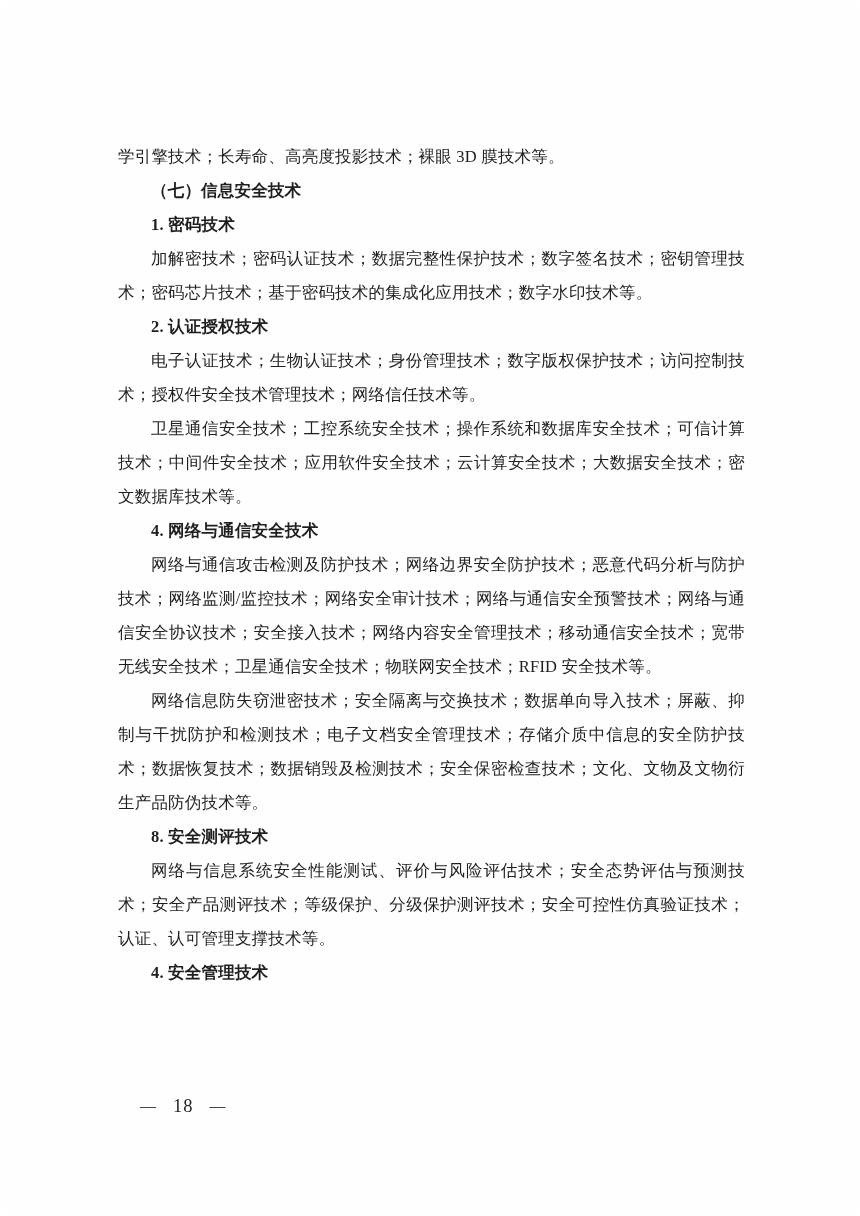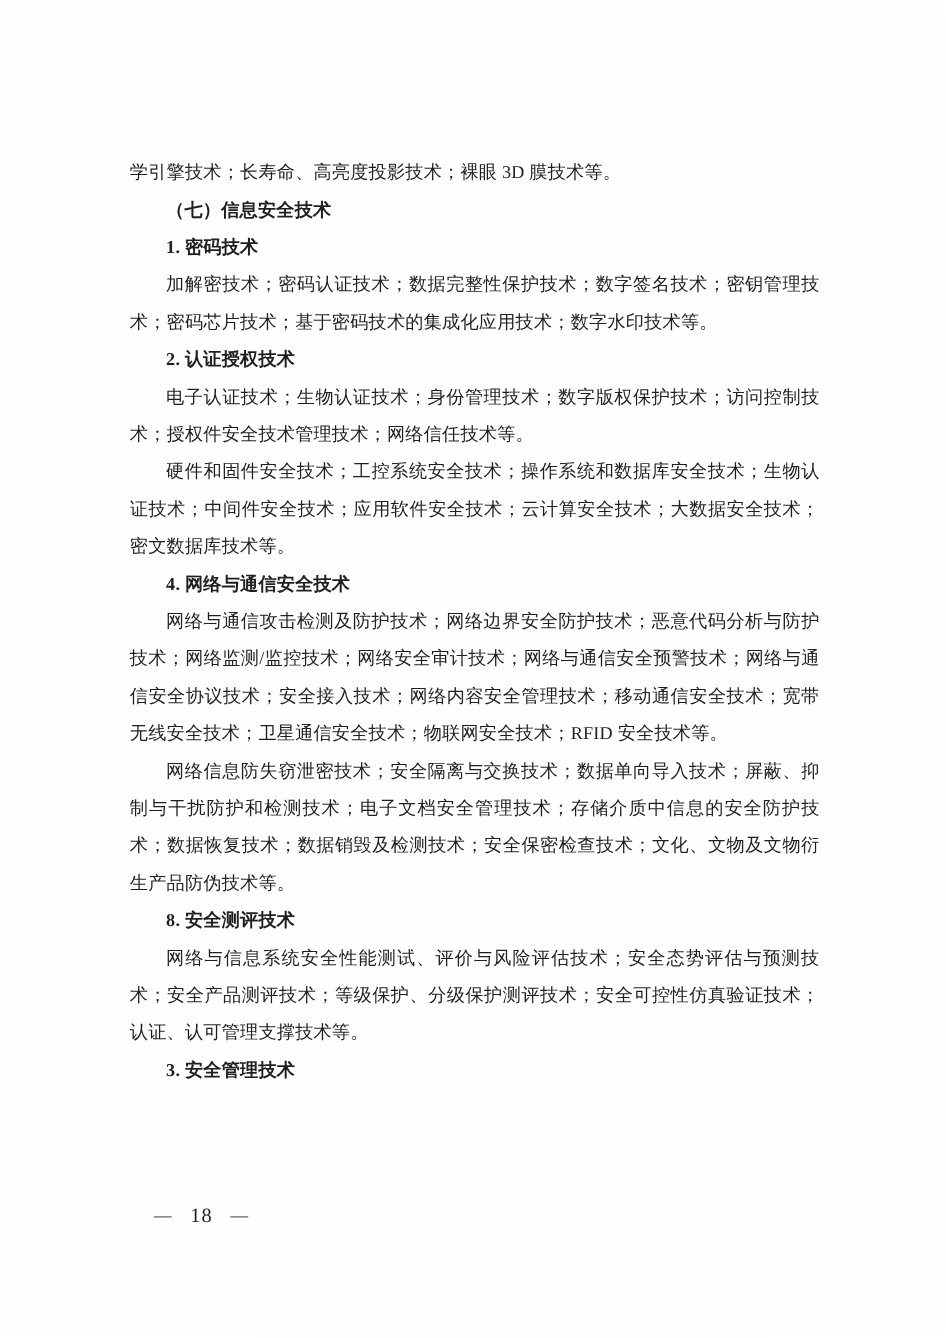--- a/index.html
+++ b/index.html
@@ -72,31 +72,31 @@
     <p class="para-continued">学引擎技术；长寿命、高亮度投影技术；裸眼 3D 膜技术等。</p>
 
     <p class="heading">（七）信息安全技术</p>
 
     <p class="heading">1. 密码技术</p>
     <p class="para">加解密技术；密码认证技术；数据完整性保护技术；数字签名技术；密钥管理技术；密码芯片技术；基于密码技术的集成化应用技术；数字水印技术等。</p>
 
     <p class="heading">2. 认证授权技术</p>
     <p class="para">电子认证技术；生物认证技术；身份管理技术；数字版权保护技术；访问控制技术；授权件安全技术管理技术；网络信任技术等。</p>
 
-    <p class="para">硬件和固件安全技术；工控系统安全技术；操作系统和数据库安全技术；生物认证技术；中间件安全技术；应用软件安全技术；云计算安全技术；大数据安全技术；密文数据库技术等。</p>
+    <p class="para">卫星通信安全技术；工控系统安全技术；操作系统和数据库安全技术；可信计算技术；中间件安全技术；应用软件安全技术；云计算安全技术；大数据安全技术；密文数据库技术等。</p>
 
     <p class="heading">4. 网络与通信安全技术</p>
     <p class="para">网络与通信攻击检测及防护技术；网络边界安全防护技术；恶意代码分析与防护技术；网络监测/监控技术；网络安全审计技术；网络与通信安全预警技术；网络与通信安全协议技术；安全接入技术；网络内容安全管理技术；移动通信安全技术；宽带无线安全技术；卫星通信安全技术；物联网安全技术；RFID 安全技术等。</p>
 
     <p class="para">网络信息防失窃泄密技术；安全隔离与交换技术；数据单向导入技术；屏蔽、抑制与干扰防护和检测技术；电子文档安全管理技术；存储介质中信息的安全防护技术；数据恢复技术；数据销毁及检测技术；安全保密检查技术；文化、文物及文物衍生产品防伪技术等。</p>
 
     <p class="heading">8. 安全测评技术</p>
     <p class="para">网络与信息系统安全性能测试、评价与风险评估技术；安全态势评估与预测技术；安全产品测评技术；等级保护、分级保护测评技术；安全可控性仿真验证技术；认证、认可管理支撑技术等。</p>
 
-    <p class="heading">3. 安全管理技术</p>
+    <p class="heading">4. 安全管理技术</p>
 
   </div>
 
   <div class="footer">
     <span class="dash">—</span>
     <span class="page-number">18</span>
     <span class="dash">—</span>
   </div>
 
 </div>

